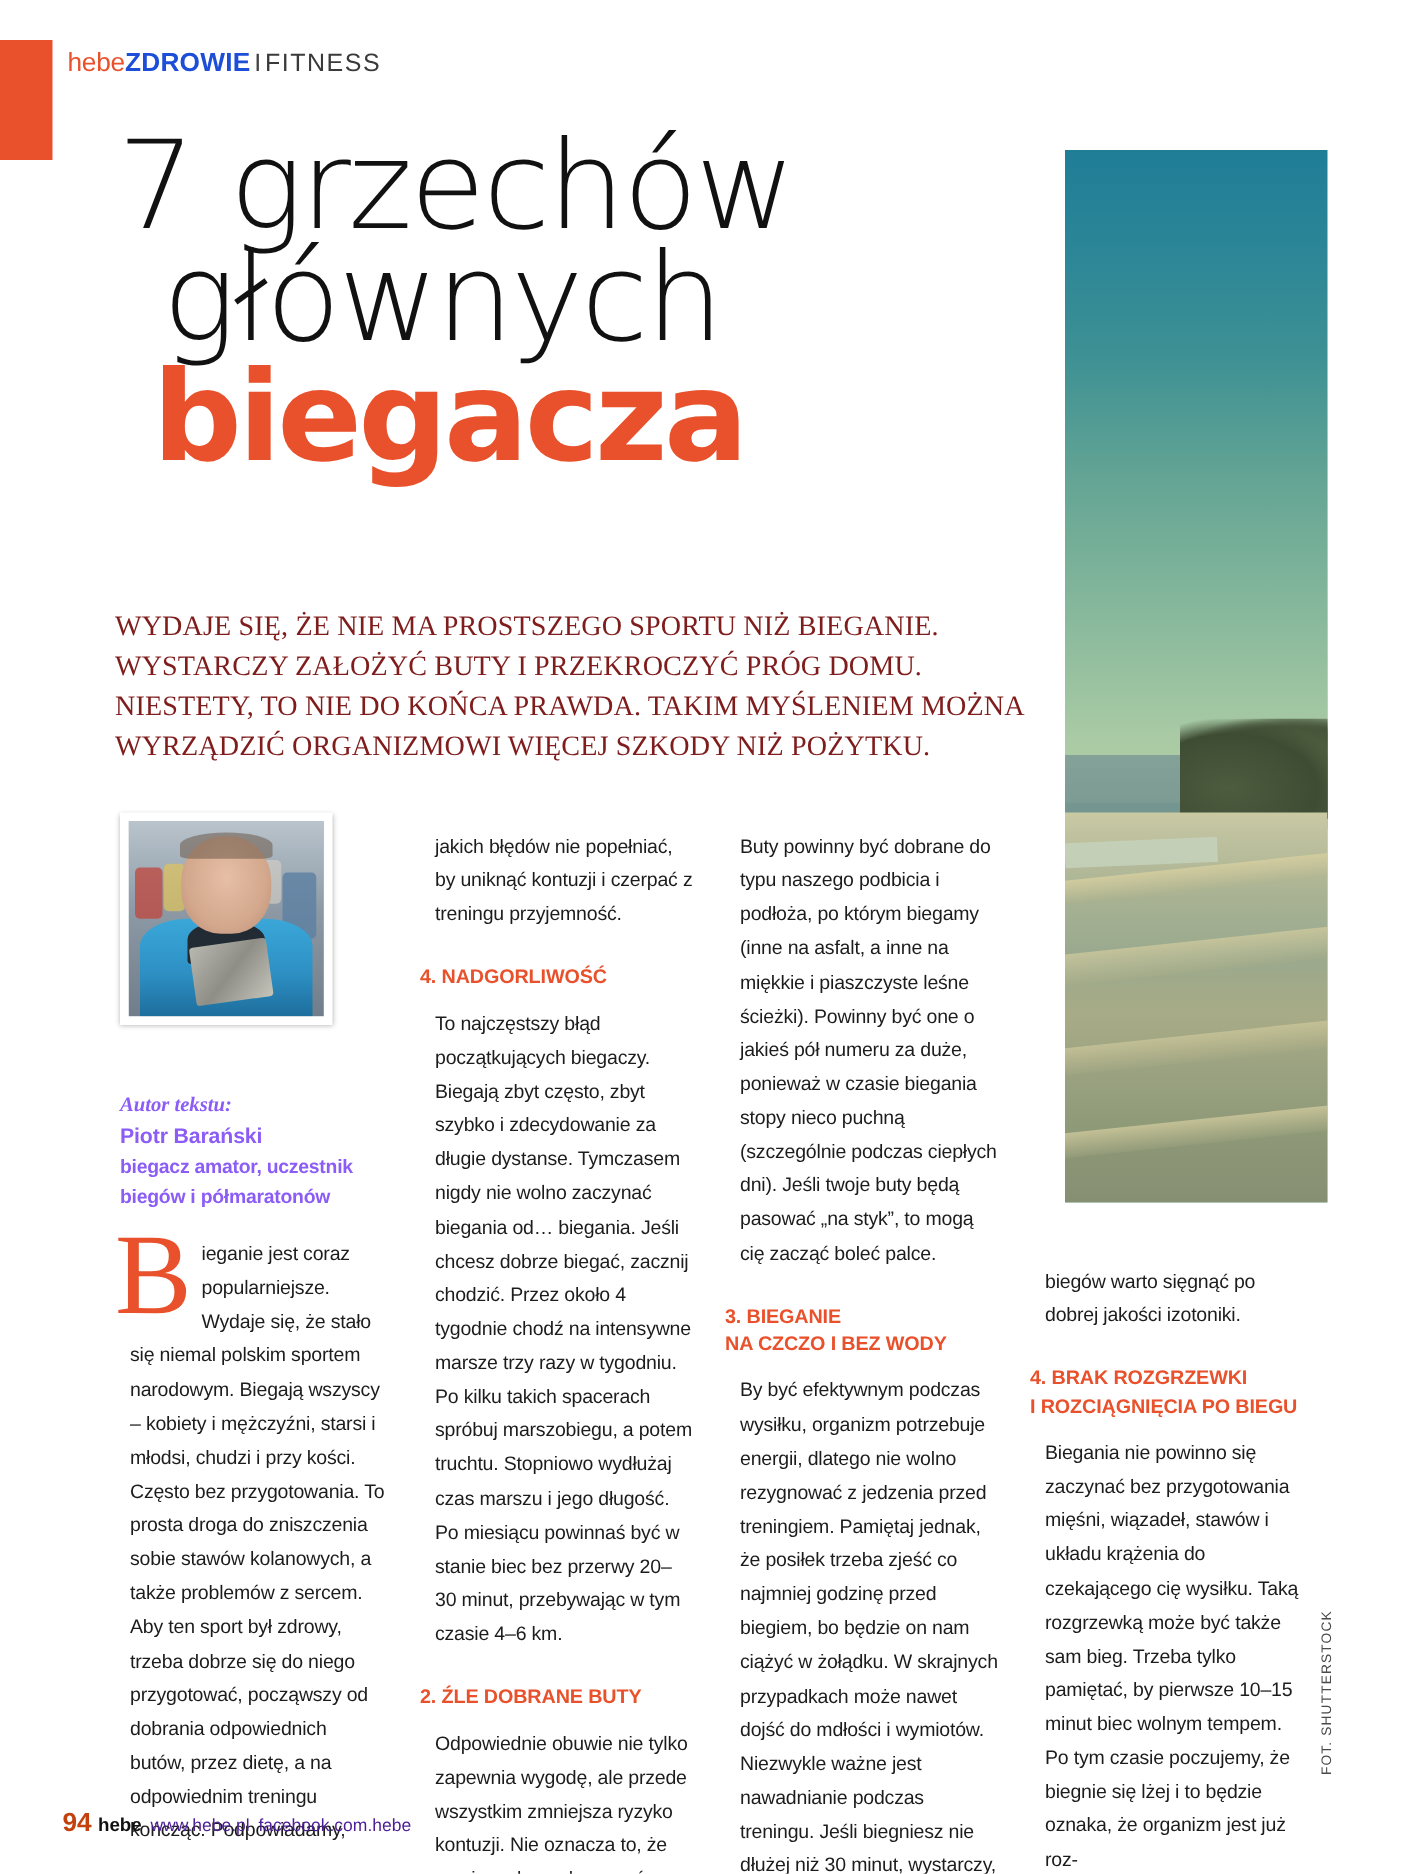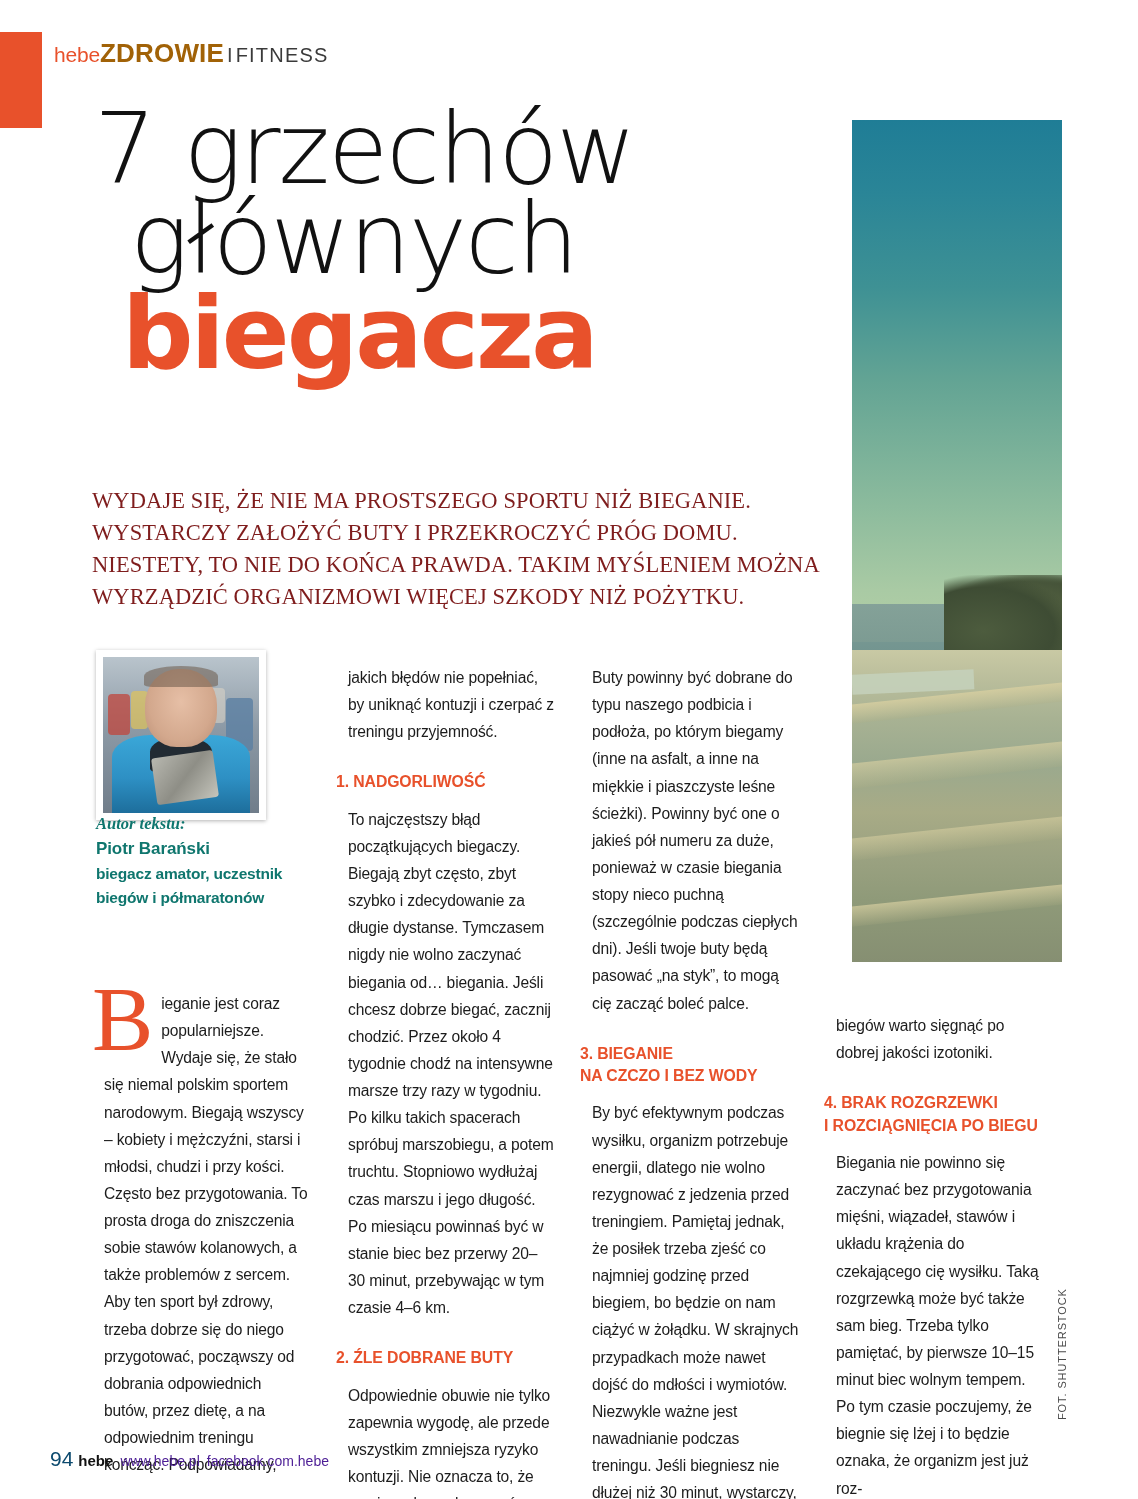--- a/index.html
+++ b/index.html
@@ -33,22 +33,22 @@
     white-space: nowrap;
     line-height: 1;
   }
   .kicker .hebe {
     font-size: 21px;
     color: #E8512B;
     font-weight: 400;
     letter-spacing: -0.2px;
   }
   .kicker .zdrowie {
-    font-size: 26px;
-    color: #a16207;
+    font-size: 21px;
+    color: #1d4ed8;
     font-weight: 700;
     letter-spacing: 0.2px;
     margin-top: 12px;
   }
   .kicker .sep {
     font-size: 20px;
     color: #444;
     font-weight: 400;
     padding: 0 3px;
   }
@@ -208,23 +208,23 @@
   .ap-medal {
     position: absolute; left: 33%; top: 62%;
     width: 40%; height: 30%;
     background: linear-gradient(135deg, #b8b8b0 0%, #8e8e86 50%, #c5c5bc 100%);
     transform: rotate(-8deg);
     border-radius: 3px;
   }
 
   .author-meta {
     position: absolute;
-    left: 96px; top: 812px;
+    left: 96px; top: 872px;
     width: 215px;
-    color: #0f766e;
+    color: #8b5cf6;
   }
   .author-meta .role {
     font-family: "Liberation Serif", serif;
     font-style: italic;
     font-weight: 700;
     font-size: 16.5px;
     line-height: 1.45;
   }
   .author-meta .name {
     font-size: 17px;
@@ -290,21 +290,21 @@
   }
 
   
   .footer {
     position: absolute;
     left: 50px; top: 1448px;
     white-space: nowrap;
     line-height: 1;
   }
   .footer .pagenum {
-    font-size: 21px; font-weight: 400; color: #0c4a6e;
+    font-size: 21px; font-weight: 700; color: #c2410c;
   }
   .footer .fhebe {
     font-size: 15px; font-weight: 700; color: #111; padding-left: 5px;
   }
   .footer .furl {
     font-size: 14px; font-weight: 400; color: #4c1d95; padding-left: 7px;
   }
 </style>
 </head>
 <body>
@@ -357,21 +357,21 @@
     <div class="desc">biegacz amator, uczestnik biegów i półmaratonów</div>
   </div>
 
   <div class="col col1">
     <span class="dropcap">B</span>
     <p>ieganie jest coraz popularniejsze. Wydaje się, że stało się niemal polskim sportem narodowym. Biegają wszyscy – kobiety i mężczyźni, starsi i młodsi, chudzi i przy kości. Często bez przygotowania. To prosta droga do zniszczenia sobie stawów kolanowych, a także problemów z sercem. Aby ten sport był zdrowy, trzeba dobrze się do niego przygotować, począwszy od dobrania odpowiednich butów, przez dietę, a na odpowiednim treningu kończąc. Podpowiadamy,</p>
   </div>
 
   <div class="col col2">
     <p>jakich błędów nie popełniać, by uniknąć kontuzji i czerpać z treningu przyjemność.</p>
-    <div class="sec-head">1. NADGORLIWOŚĆ</div>
+    <div class="sec-head">4. NADGORLIWOŚĆ</div>
     <p>To najczęstszy błąd początkujących biegaczy. Biegają zbyt często, zbyt szybko i zdecydowanie za długie dystanse. Tymczasem nigdy nie wolno zaczynać biegania od… biegania. Jeśli chcesz dobrze biegać, zacznij chodzić. Przez około 4 tygodnie chodź na intensywne marsze trzy razy w tygodniu. Po kilku takich spacerach spróbuj marszobiegu, a potem truchtu. Stopniowo wydłużaj czas marszu i jego długość. Po miesiącu powinnaś być w stanie biec bez przerwy 20–30 minut, przebywając w tym czasie 4–6 km.</p>
     <div class="sec-head">2. ŹLE DOBRANE BUTY</div>
     <p>Odpowiednie obuwie nie tylko zapewnia wygodę, ale przede wszystkim zmniejsza ryzyko kontuzji. Nie oznacza to, że musisz od razu kupować najdroższy model w sklepie.</p>
   </div>
 
   <div class="col col3">
     <p>Buty powinny być dobrane do typu naszego podbicia i podłoża, po którym biegamy (inne na asfalt, a inne na miękkie i piaszczyste leśne ścieżki). Powinny być one o jakieś pół numeru za duże, ponieważ w czasie biegania stopy nieco puchną (szczególnie podczas ciepłych dni). Jeśli twoje buty będą pasować „na styk”, to mogą cię zacząć boleć palce.</p>
     <div class="sec-head">
       <div>3. BIEGANIE</div>
       <div>NA CZCZO I BEZ WODY</div>

